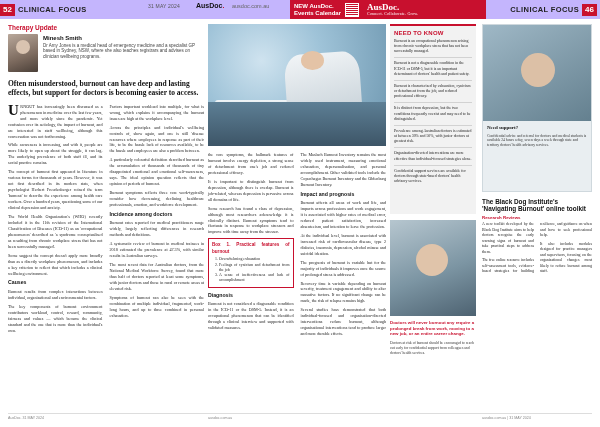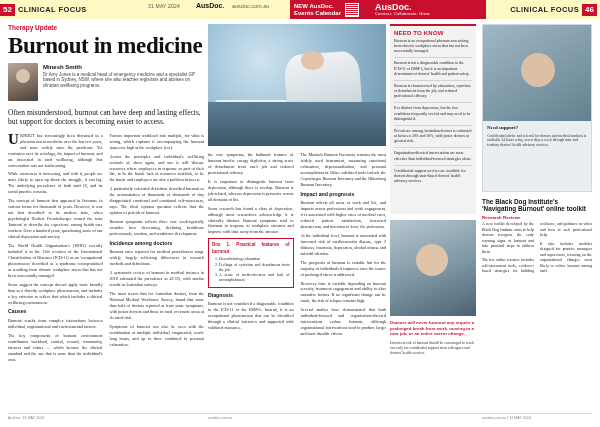--- a/index.html
+++ b/index.html
@@ -13,21 +13,21 @@
   .page {
     position: relative;
     width: 600px; height: 427px;
     background: #ffffff;
   }
 
   
   .topbar {
     position: absolute; top: 0; left: 0;
     width: 600px; height: 19px;
-    background: #fef9c3;
+    background: #c4b5fd;
   }
   .topbar-left {
     position: absolute; left: 0; top: 0;
     height: 19px; width: 120px;
     display: flex; align-items: center;
   }
   .folio-badge {
     background: #c8102e; color: #fff;
     font-family: "Liberation Sans", sans-serif;
     font-weight: bold; font-size: 8px;
@@ -70,22 +70,22 @@
   .promo-text .l2 { display: block; }
   .qr {
     width: 14px; height: 14px; margin-left: 4px;
     background:
       repeating-linear-gradient(0deg,#fff 0 1px,#c8102e 1px 2px),
       repeating-linear-gradient(90deg,#fff 0 1px,#c8102e 1px 2px);
     background-color: #fff;
     border: 1px solid #fff;
   }
   .promo-ausdoc {
-    margin-left: 16px;
-    font-family: Liberation Sans, sans-serif;
+    margin-left: 8px;
+    font-family: Liberation Serif, serif;
     font-size: 9px; font-weight: bold; line-height: 1;
   }
   .promo-ausdoc .sub {
     display: block; font-size: 4px; font-weight: normal;
     letter-spacing: .2px;
   }
   .topbar-right {
     position: absolute; right: 0; top: 0;
     height: 19px; display: flex; align-items: center;
   }
@@ -130,21 +130,21 @@
     font-family: "Liberation Sans", sans-serif;
     font-size: 6px; font-weight: bold; color: #111;
   }
   .byline-role {
     font-family: "Liberation Sans", sans-serif;
     font-size: 4.5px; color: #444; line-height: 1.3;
     margin-top: 1.5px;
   }
   .standfirst {
     font-family: "Liberation Serif", serif;
-    font-size: 7.5px; line-height: 1.25; font-weight: normal;
+    font-size: 7.5px; line-height: 1.25; font-weight: bold;
     color: #111; margin-bottom: 6px;
   }
   .cols2 {
     column-count: 2; column-gap: 7px;
     font-size: 4.2px; line-height: 1.42;
     color: #222; text-align: justify;
     height: 300px;
   }
   .cols2 p { margin: 0 0 3px 0; }
   .subhead {
@@ -351,21 +351,20 @@
     </div>
 
     <div class="topbar-right">
       <span class="lbl">CLINICAL FOCUS</span>
       <span class="folio-badge">46</span>
     </div>
   </div>
 
   <div class="article">
     <div class="kicker">Therapy Update</div>
-    <h1 class="headline">Burnout in medicine</h1>
 
     <div class="byline">
       <div class="byline-photo"></div>
       <div class="byline-text">
         <div class="byline-name">Minesh Smith</div>
         <div class="byline-role">Dr Amy Jones is a medical head of emergency medicine and a specialist GP based in Sydney, NSW, where she also teaches registrars and advises on clinician wellbeing programs.</div>
       </div>
     </div>
 
     <div class="standfirst">Often misunderstood, burnout can have deep and lasting effects, but support for doctors is becoming easier to access.</div>

